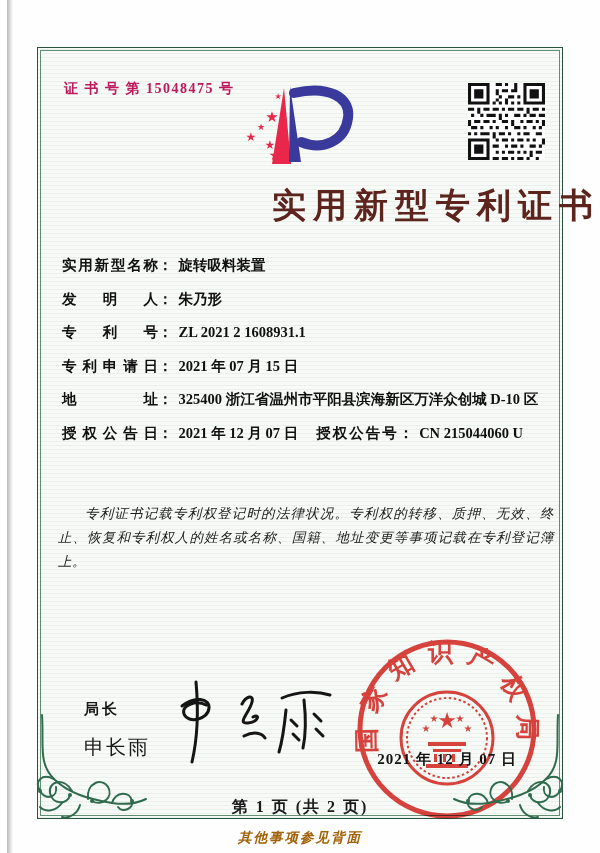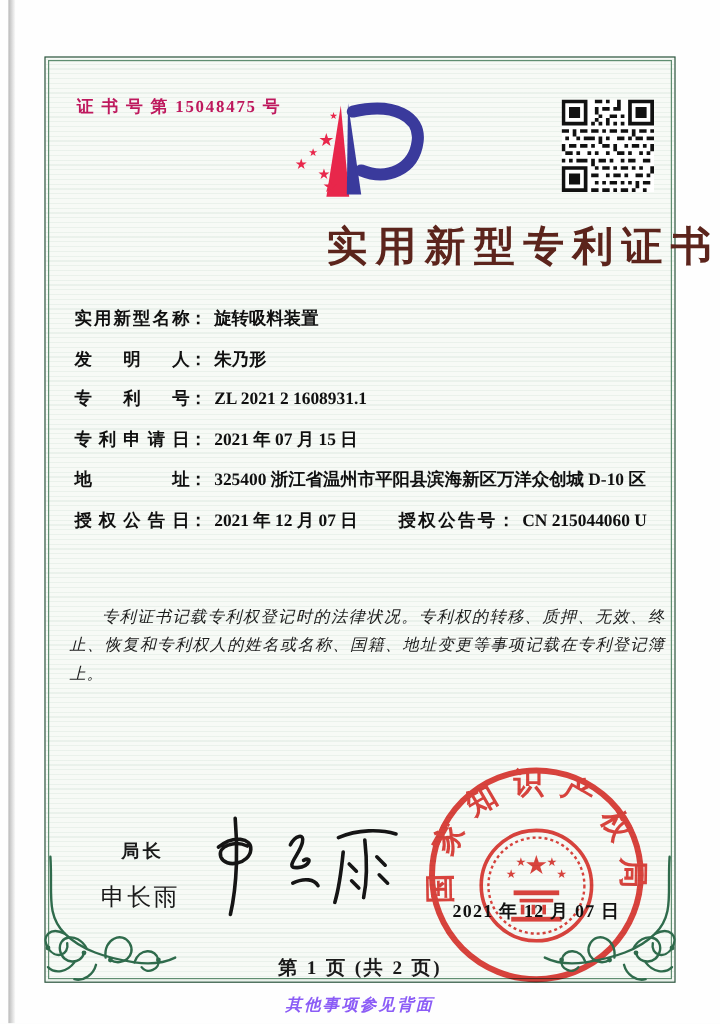--- a/index.html
+++ b/index.html
@@ -22,34 +22,34 @@
   .cert-no{position:absolute;left:64px;top:80px;font-size:14px;font-weight:700;letter-spacing:1.5px;color:#be185d;}
   .logo{position:absolute;left:232px;top:84px;}
   .qr{position:absolute;left:468px;top:83px;width:77px;height:77px;}
   .title{position:absolute;left:0;right:0;top:183px;text-align:right;
     font-size:34px;font-weight:700;letter-spacing:7px;color:#5c241c;}
   .fields{position:absolute;left:62px;top:256px;right:40px;font-size:14.5px;font-weight:700;color:#101010;}
   .frow{margin-bottom:14.5px;white-space:nowrap;}
   .flabel{display:inline-block;width:96px;text-align:justify;text-align-last:justify;}
   .fcolon{display:inline-block;margin-right:6px;}
   .frow-double{display:flex;}
-  .pair2{margin-left:34px;}
+  .pair2{margin-left:18px;}
   .pair2 .flabel{width:auto;letter-spacing:2px;}
   .body-text{position:absolute;left:58px;right:46px;top:502px;}
   .body-text p{margin:0;font-size:13.5px;font-style:italic;line-height:1.78;
     text-indent:2em;text-align:justify;letter-spacing:.6px;color:#1c1c1c;}
-  .sig-title{position:absolute;left:84px;top:700px;font-size:15px;font-weight:700;letter-spacing:3px;margin-left:17px;}
+  .sig-title{position:absolute;left:84px;top:700px;font-size:15px;font-weight:700;letter-spacing:3px;}
   .sig-name{position:absolute;left:84px;top:734px;font-size:20px;font-weight:400;letter-spacing:2px;}
   .sig-script{position:absolute;left:162px;top:672px;}
   .seal{position:absolute;left:354px;top:636px;opacity:.9;mix-blend-mode:multiply;}
   .seal-date{position:absolute;left:354px;top:750px;width:186px;text-align:center;
     font-size:15px;font-weight:700;color:#111;letter-spacing:1px;}
   .page-no{position:absolute;left:0;right:0;top:797px;text-align:center;font-size:16px;font-weight:700;letter-spacing:2px;}
   .back-note{position:absolute;left:0;right:0;top:829px;text-align:center;
-    font-size:13.5px;font-style:italic;font-weight:700;letter-spacing:2px;color:#8b5cf6;}
+    font-size:13.5px;font-style:italic;font-weight:700;letter-spacing:2px;color:#a16207;}
   .orn{position:absolute;bottom:26px;}
   .orn-left{left:28px;}
   .orn-right{right:28px;transform:scaleX(-1);}
 </style>
 </head>
 <body>
 
 <div class="page">
 
   <div class="scan-edge"></div>

